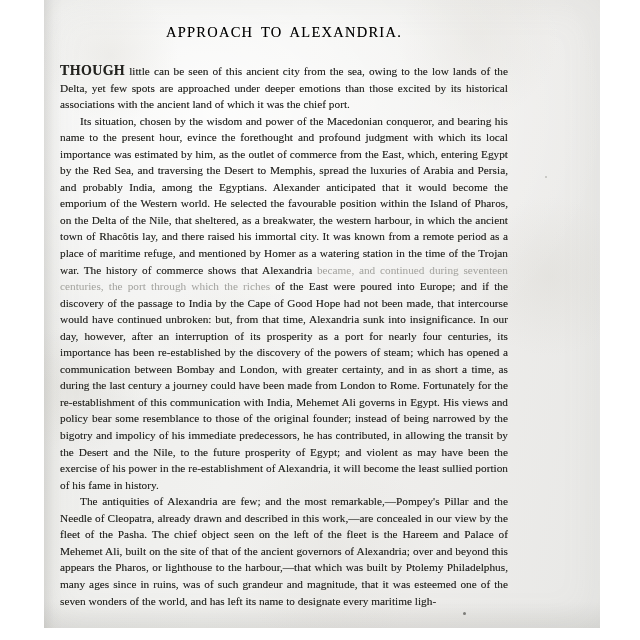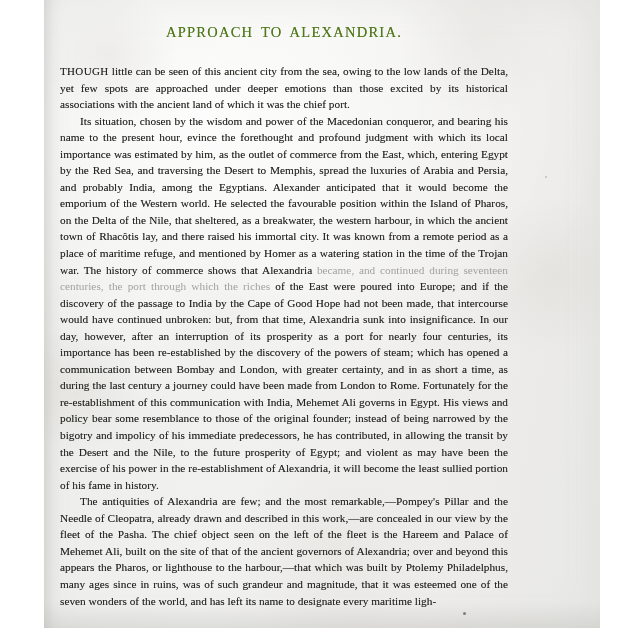--- a/index.html
+++ b/index.html
@@ -74,44 +74,45 @@
     left: 60px;
     top: 24px;
     width: 448px;
   }
 
   #page-heading {
     text-align: center;
     font-size: 14.5px;
     letter-spacing: 1.25px;
     word-spacing: 3px;
-    color: #4d7c0f;
+    color: #000000;
     margin: 0 0 22px 0;
     font-weight: normal;
     text-shadow: 0 0 0.6px rgba(60,60,60,0.55);
   }
 
   .para {
     margin: 0;
     text-align: justify;
     text-align-last: left;
     font-size: 11.3px;
     line-height: 16.55px;
     color: #23231f;
     text-shadow: 0 0 0.55px rgba(50,50,48,0.45);
     hyphens: manual;
   }
   .para + .para {
     text-indent: 20px;
   }
 
   .smallcaps {
-    font-size: 11px;
+    font-size: 14px;
     letter-spacing: 0.35px;
     text-transform: uppercase;
+    font-weight: bold;
   }
 
   
   .faded-run {
     color: #9d9d98;
     text-shadow: none;
     opacity: 0.95;
   }
 
   

